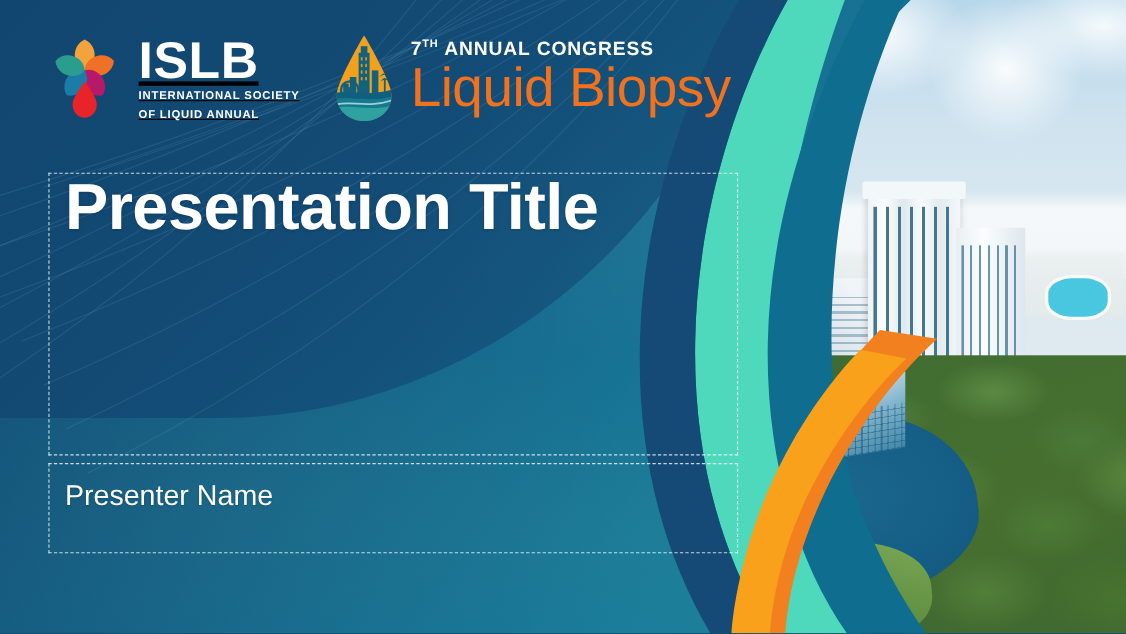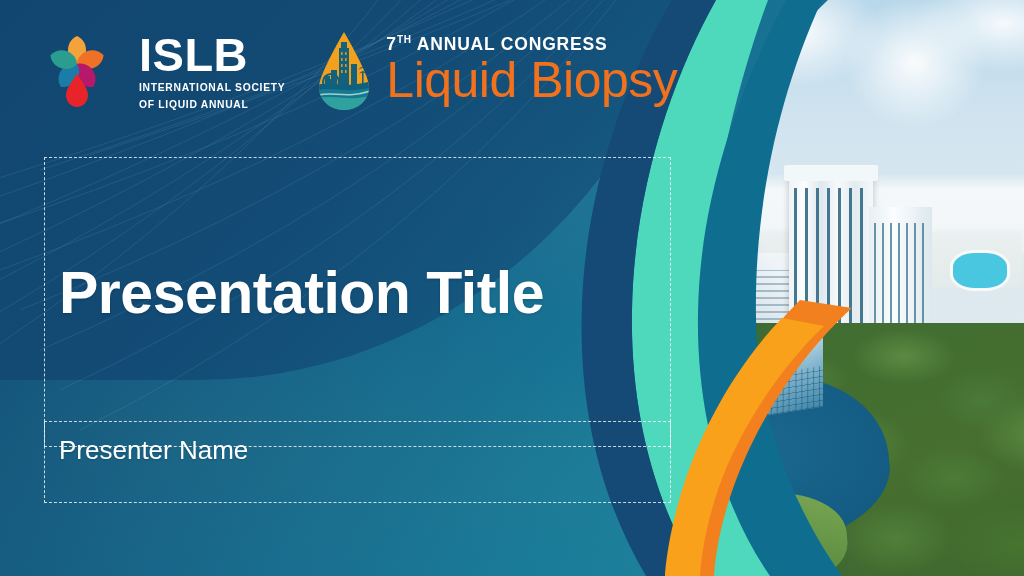--- a/index.html
+++ b/index.html
@@ -166,21 +166,21 @@
     background:linear-gradient(250deg,rgba(12,70,105,0) 55%,rgba(12,70,105,.25) 88%);
   }
 
   
   .ribbons{position:absolute;inset:0;pointer-events:none;}
   .ribbons svg{display:block;}
 
   
   .logo-bar{position:absolute;left:44px;top:30px;display:flex;align-items:center;gap:18px;}
 
-  .islb-logo{display:flex;align-items:center;gap:29px;}
+  .islb-logo{display:flex;align-items:center;gap:16px;text-decoration:underline;}
   .flower{position:relative;width:66px;height:82px;flex:0 0 auto;}
   .islb-word{line-height:1;}
   .islb-word .main{
     font-size:47px;font-weight:700;color:#ffffff;letter-spacing:.5px;
     font-family:"Liberation Sans",sans-serif;display:block;
   }
   .islb-word .sub{
     font-size:10.3px;font-weight:700;color:#ffffff;letter-spacing:.72px;
     display:block;margin-top:3px;line-height:1.28;
   }
@@ -200,21 +200,21 @@
   }
 
   
   .ph{
     position:absolute;
     border:1px dashed rgba(255,255,255,.78);
     border-style:dashed;
     border-width:1.6px;
     display:flex;
   }
-  #title-ph{left:44px;top:157px;width:627px;height:290px;align-items:center;}
+  #title-ph{left:44px;top:157px;width:627px;height:257px;align-items:flex-start;}
   #presenter-ph{left:44px;top:421px;width:627px;height:82px;align-items:flex-start;}
 
   .title-text{
     color:#ffffff;font-size:59px;font-weight:700;line-height:1.05;
     padding:0 0 16px 14px;letter-spacing:-.5px;
     text-shadow:0 1px 3px rgba(0,0,0,.18);
   }
   .presenter-text{
     color:#ffffff;font-size:26px;font-weight:400;line-height:1.1;
     padding:14px 0 0 14px;

